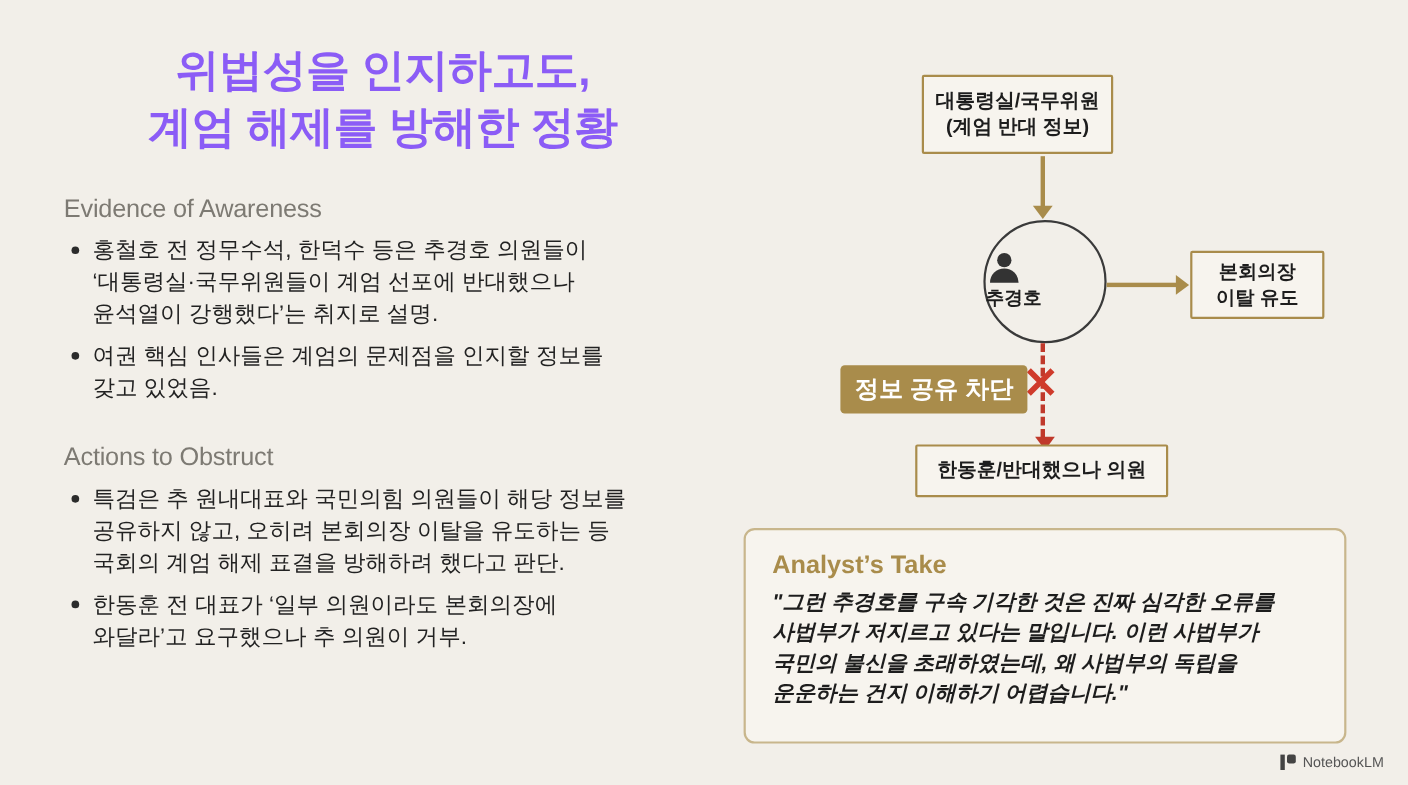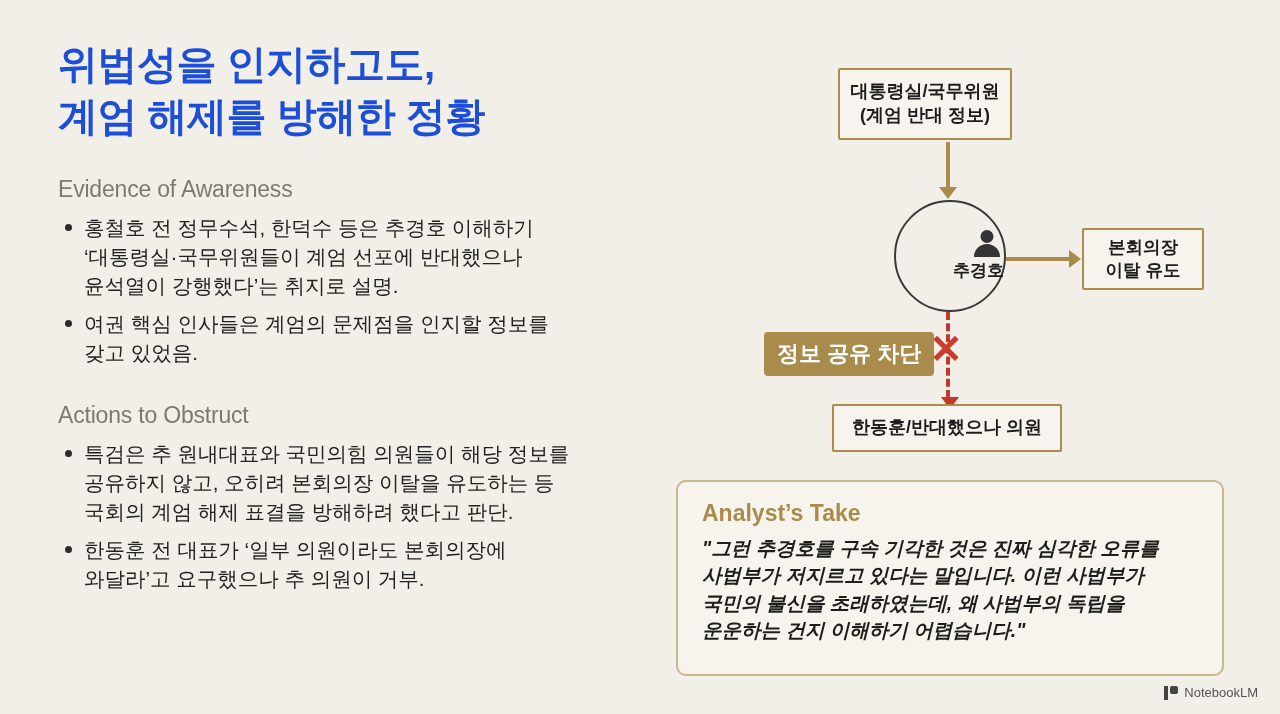--- a/index.html
+++ b/index.html
@@ -28,24 +28,25 @@
     position: absolute;
     left: 58px;
     top: 38px;
     width: 580px;
   }
 
   .title {
     font-size: 40px;
     font-weight: bold;
     line-height: 1.30;
-    color: #1d4ed8;
+    color: #8b5cf6;
     letter-spacing: -0.5px;
     margin: 0 0 34px 0;
     white-space: pre-line;
+    text-align: center;
   }
 
   .section-head {
     font-size: 23px;
     font-weight: normal;
     color: #7d7a73;
     margin: 0 0 10px 0;
     letter-spacing: -0.2px;
   }
 
@@ -132,21 +133,21 @@
     position: absolute;
     left: 218px;
     top: 154px;
     width: 108px;
     height: 108px;
     border-radius: 50%;
     border: 2px solid #3a3a3a;
     background: #f2efe9;
     display: flex;
     flex-direction: column;
-    align-items: flex-end;
+    align-items: flex-start;
     justify-content: center;
   }
 
   .circle-node .person {
     width: 34px;
     height: 26px;
     position: relative;
     margin-bottom: 3px;
   }
   .circle-node .person .head {
@@ -331,21 +332,21 @@
 <body>
 
 <div class="slide">
 
   <div class="left-col">
     <h1 class="title">위법성을 인지하고도,
 계엄 해제를 방해한 정황</h1>
 
     <h2 class="section-head">Evidence of Awareness</h2>
     <ul class="bullets">
-      <li>홍철호 전 정무수석, 한덕수 등은 추경호 이해하기
+      <li>홍철호 전 정무수석, 한덕수 등은 추경호 의원들이
 ‘대통령실·국무위원들이 계엄 선포에 반대했으나
 윤석열이 강행했다’는 취지로 설명.</li>
       <li>여권 핵심 인사들은 계엄의 문제점을 인지할 정보를
 갖고 있었음.</li>
     </ul>
 
     <h2 class="section-head second">Actions to Obstruct</h2>
     <ul class="bullets">
       <li>특검은 추 원내대표와 국민의힘 의원들이 해당 정보를
 공유하지 않고, 오히려 본회의장 이탈을 유도하는 등

